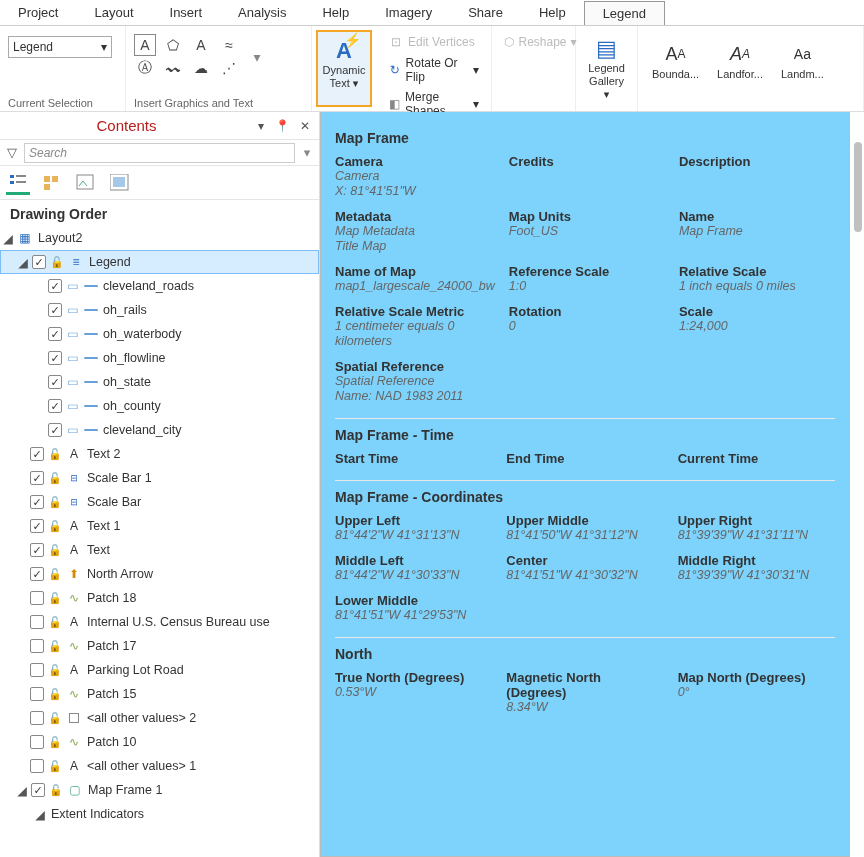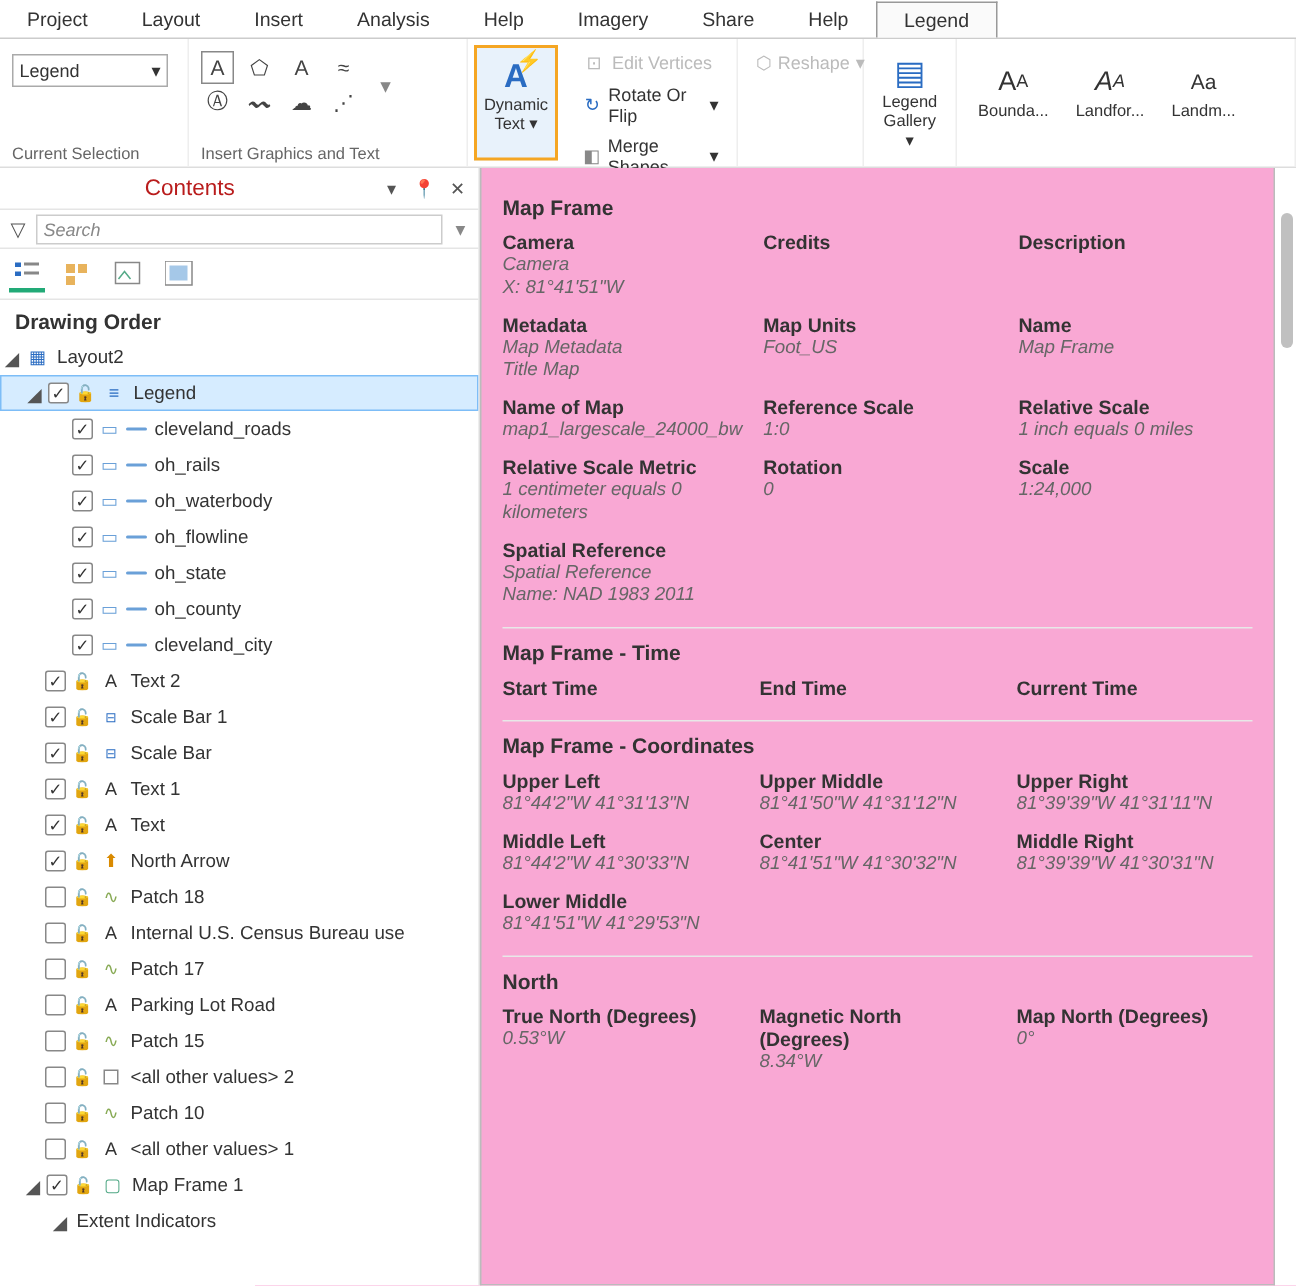--- a/index.html
+++ b/index.html
@@ -40,21 +40,21 @@
 .tchk { width: 14px; height: 14px; border: 1px solid #888; border-radius: 2px; display: flex; align-items: center; justify-content: center; font-size: 11px; color: #333; background:#fff;}
 .tchk.chk::after { content: "✓"; }
 .tico { width: 16px; height: 16px; display: flex; align-items: center; justify-content: center; font-size: 12px;}
 .tlabel { padding-left: 2px; }
 .lock { color: #d98a00; font-size: 11px; }
 .lineico { display:inline-block; width:14px; height:2px; background:#6aa0d8; border-radius:1px;}
 .boxico { display:inline-block; width:10px; height:10px; border:1px solid #888;}
 
 .rightpane { flex: 1; position: relative; }
 .allbtn { position: absolute; top: 0; right: 6px; height: 24px; padding: 2px 8px; display: flex; align-items: center; font-size: 12px; color: #333; cursor: pointer; gap: 3px; }
-.dropdown { position: absolute; top: 0; left: 0; right: 14px; bottom: 0; background: #f9a8d4; border: 1px solid #bbb; border-top:none; overflow-y: auto; padding: 10px 14px; }
+.dropdown { position: absolute; top: 0; left: 0; right: 14px; bottom: 0; background: #7dd3fc; border: 1px solid #bbb; border-top:none; overflow-y: auto; padding: 10px 14px; }
 .scrollthumb { position:absolute; right:2px; top:30px; width:8px; height:90px; background:#c0c0c0; border-radius:4px;}
 .dsec { border-bottom: 1px solid #e8e8e8; padding: 8px 0 14px 0; }
 .dsec:last-child{border-bottom:none;}
 .dsec-title { font-weight: bold; font-size: 14px; color: #333; padding-bottom: 8px; }
 .dgrid { display: grid; grid-template-columns: 1fr 1fr 1fr; gap: 10px 14px; }
 .ditem .dlbl { font-weight: bold; font-size: 13px; color: #333; }
 .ditem .dval { font-style: italic; font-size: 12.5px; color: #666; line-height: 15px; }
 </style>
 </head>
 <body>

